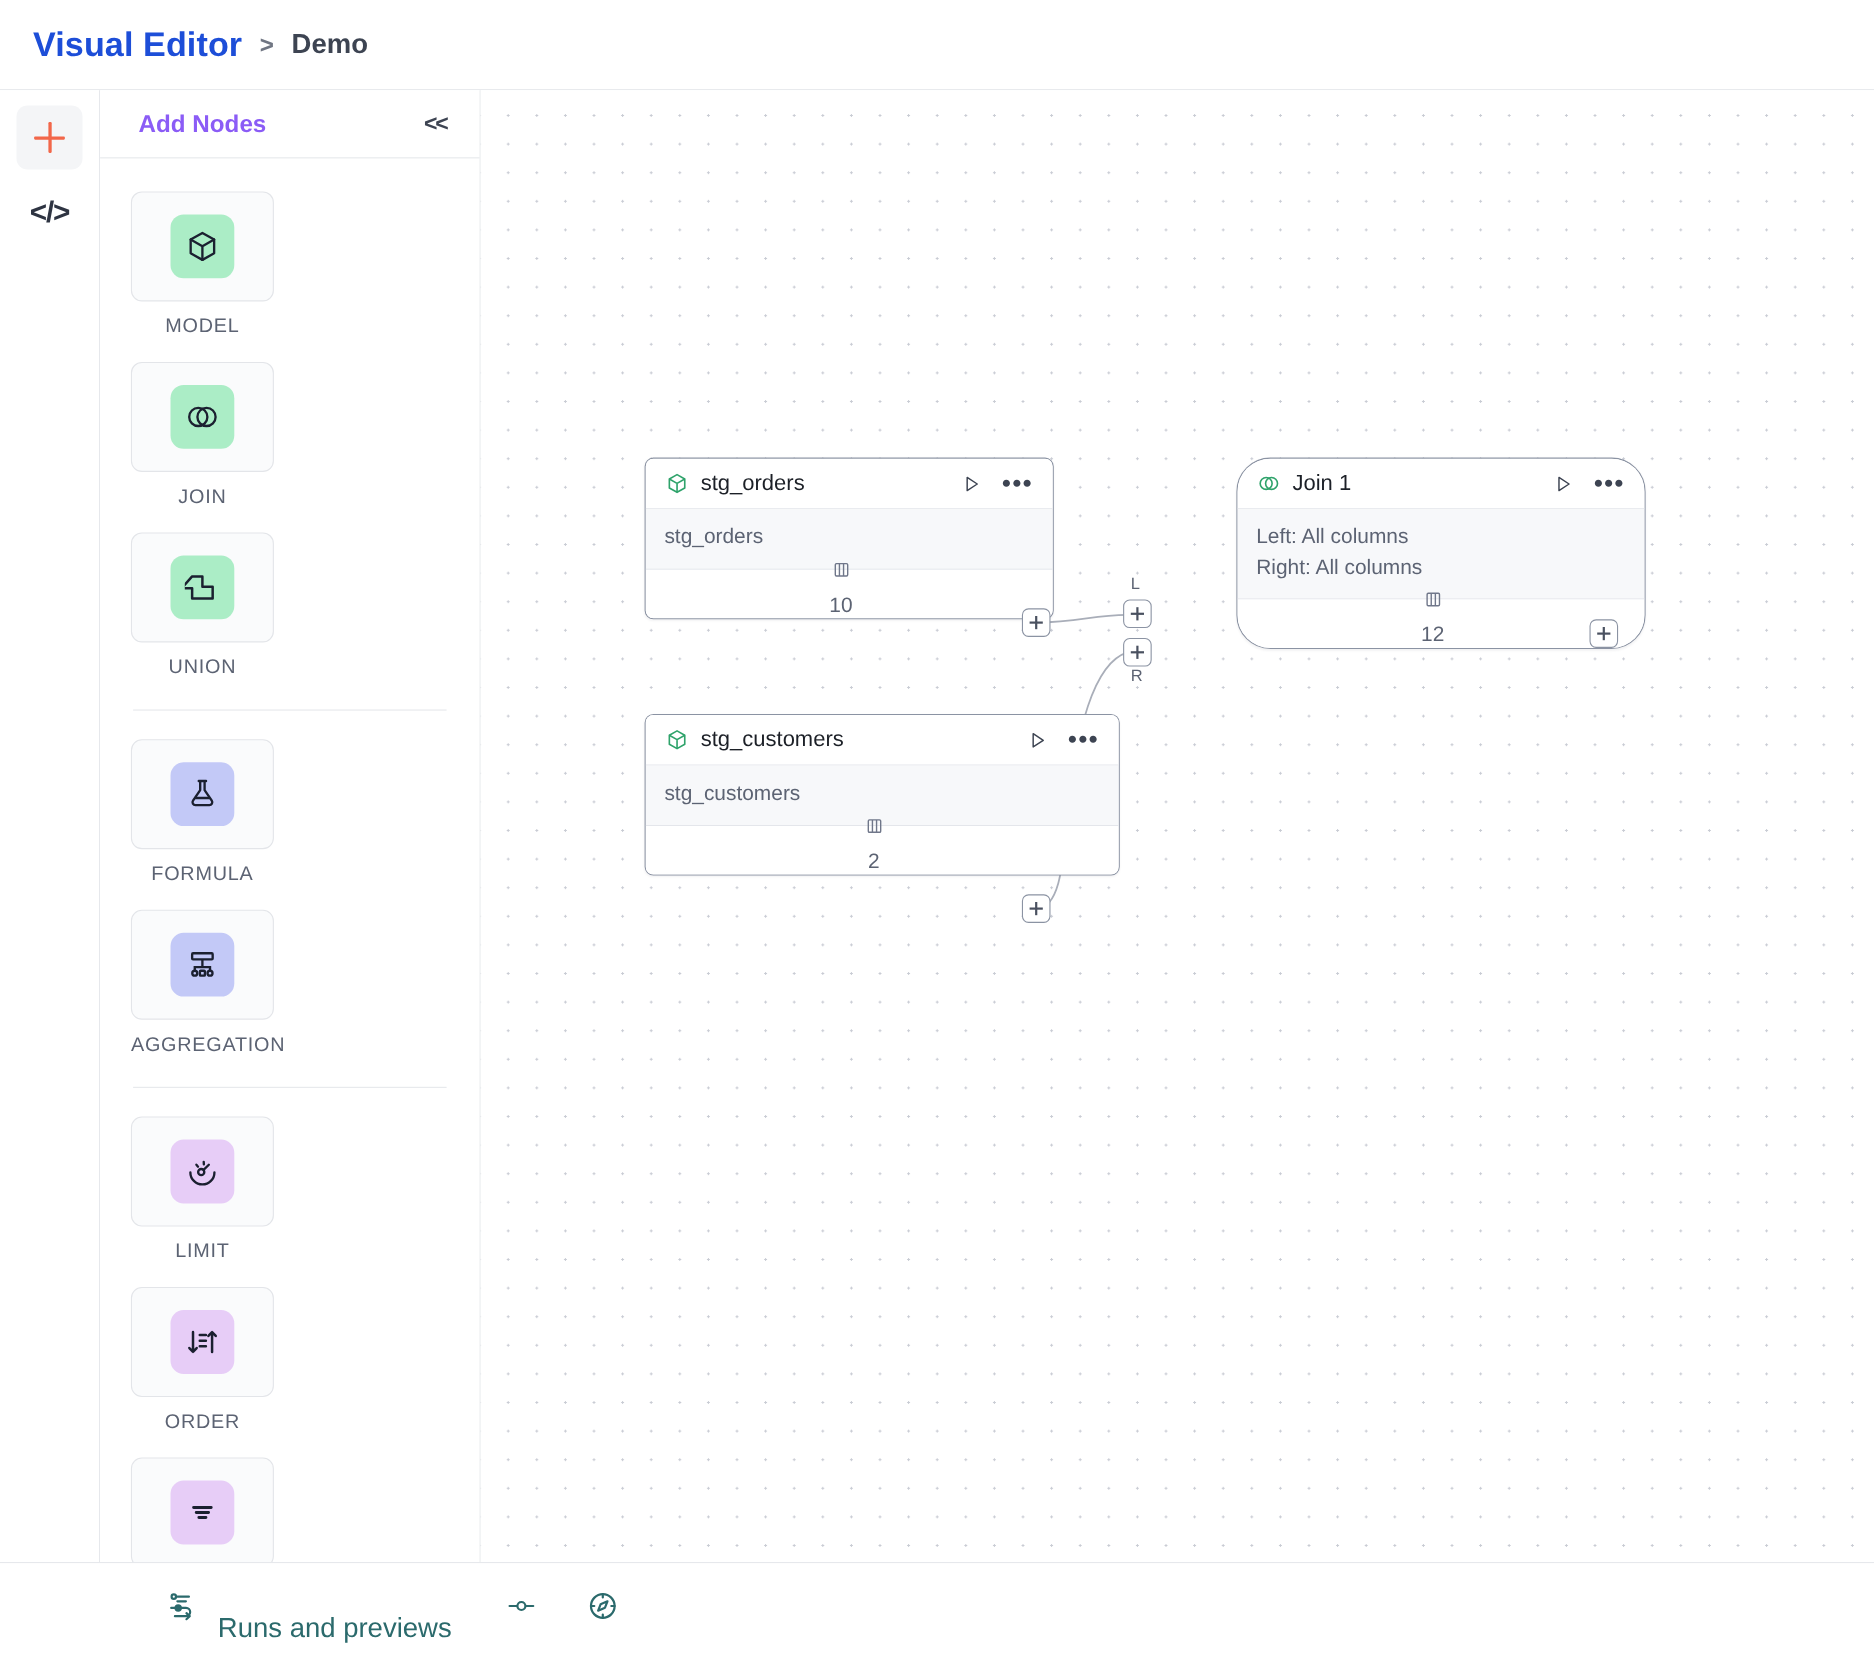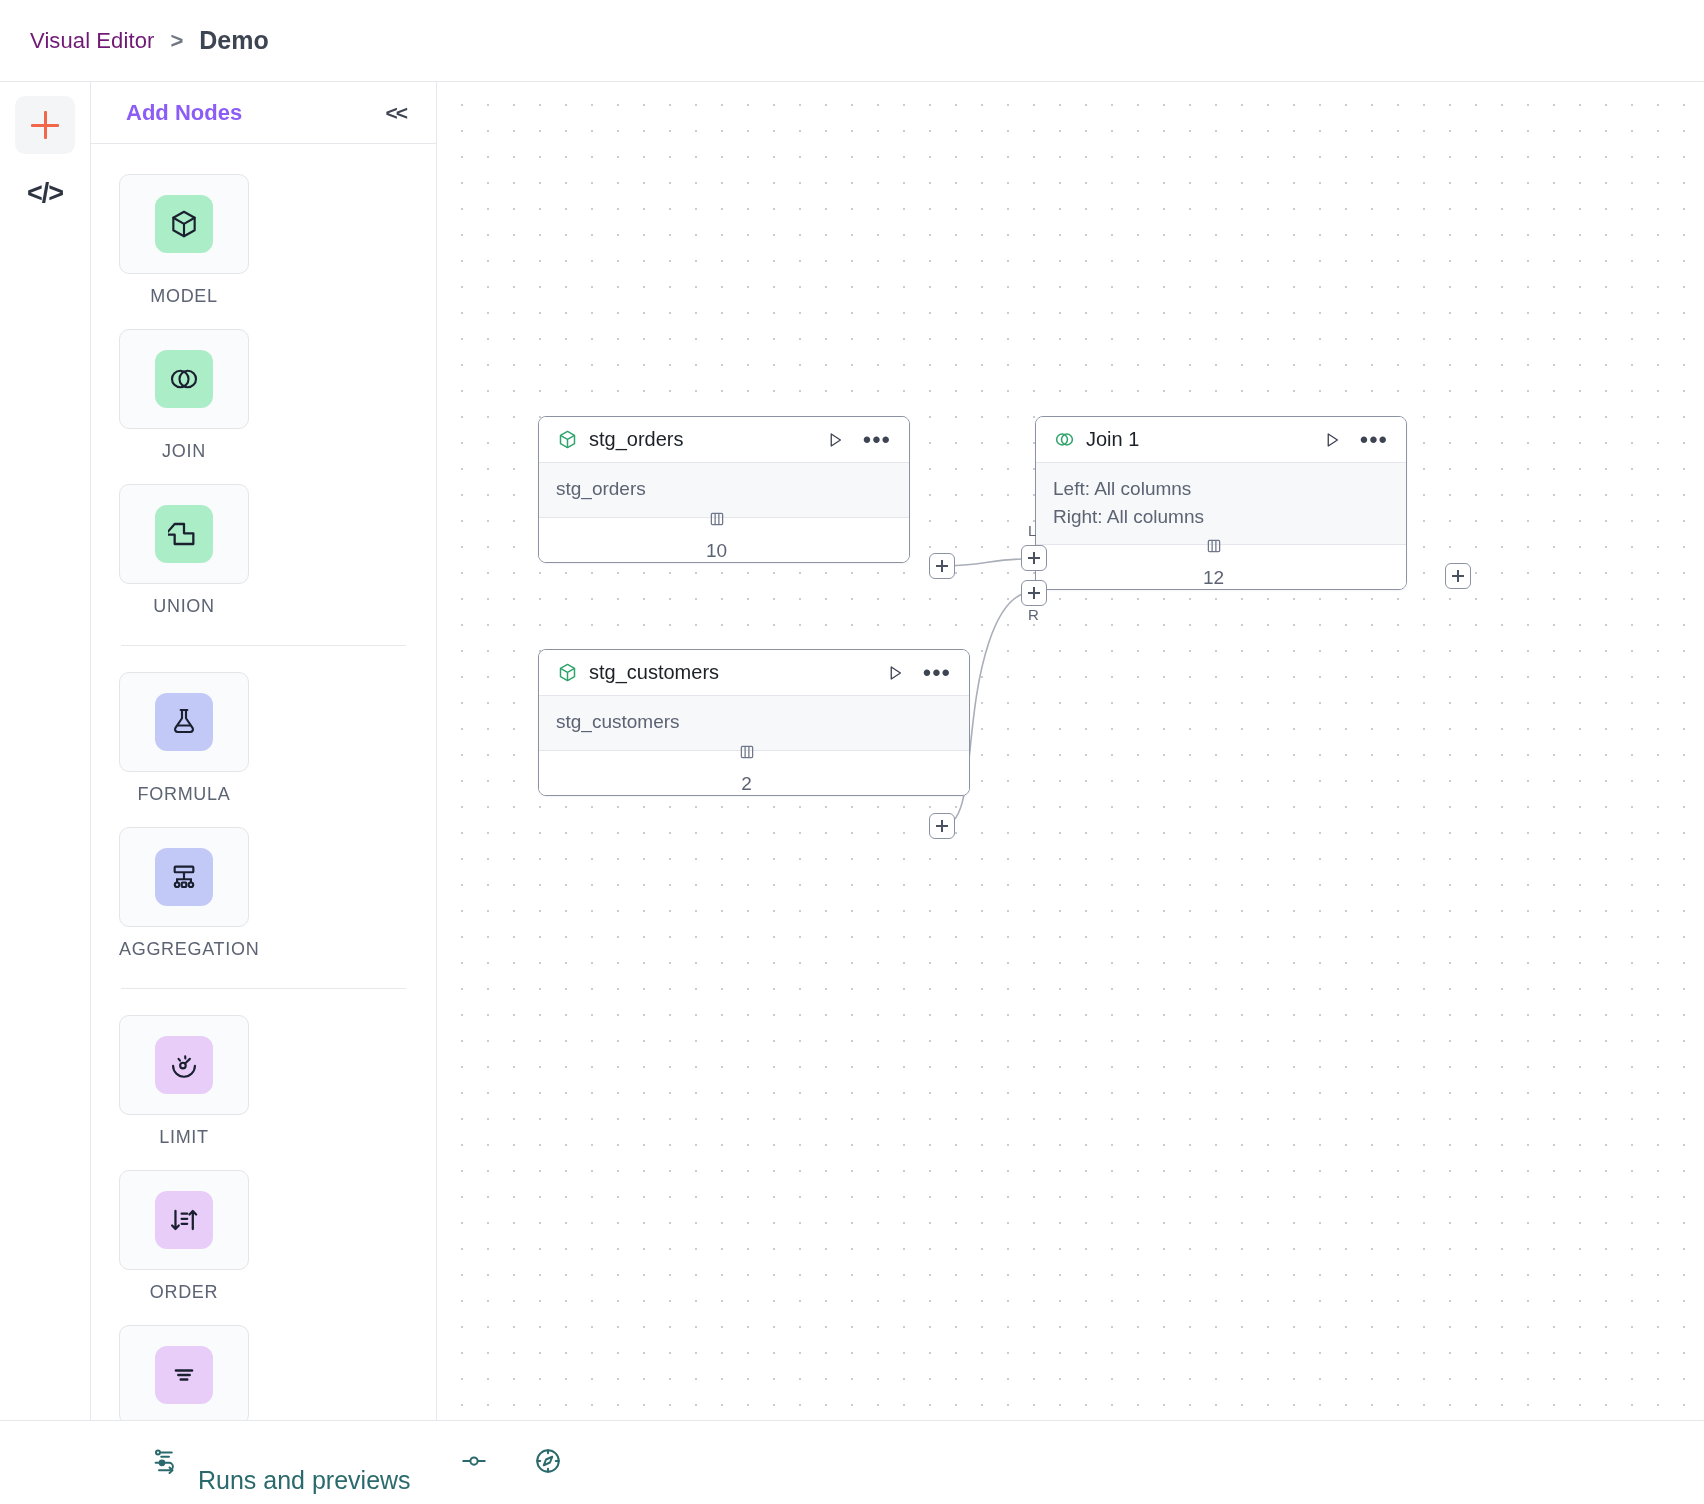--- a/index.html
+++ b/index.html
@@ -13,21 +13,21 @@
 
   
   .header {
     height: 82px; flex: 0 0 82px;
     display: flex; align-items: center;
     padding-left: 30px;
     background: #ffffff;
     border-bottom: 1px solid #e6e8ec;
   }
   .crumb-root {
-    font-size: 22px; font-weight: normal; color: #701a75; letter-spacing: .1px;
+    font-size: 31px; font-weight: bold; color: #1d4ed8; letter-spacing: .1px;
   }
   .crumb-sep { font-size: 22px; color: #707683; margin: 0 16px; font-weight: 600; }
   .crumb-leaf { font-size: 25px; font-weight: bold; color: #3d4452; }
 
   
   .body { flex: 1 1 auto; display: flex; min-height: 0; position: relative; }
 
   
   .rail {
     width: 91px; flex: 0 0 91px;
@@ -100,20 +100,21 @@
   .edges { position: absolute; inset: 0; width: 100%; height: 100%; pointer-events: none; }
 
   
   .node {
     position: absolute;
     background: #ffffff;
     border: 1px solid #8b93a3;
     border-radius: 8px;
     box-shadow: 0 1px 2px rgba(16,24,40,.05);
     overflow: hidden;
+    margin-left: 48px;
   }
   .node-head {
     height: 46px; display: flex; align-items: center;
     padding: 0 14px 0 17px; background: #ffffff;
     border-bottom: 1px solid #e4e6eb;
   }
   .node-ico { width: 22px; height: 22px; margin-right: 11px; display: flex; align-items: center; justify-content: center; }
   .node-name { font-size: 20px; color: #1c2027; flex: 1 1 auto; }
   .node-actions { display: flex; align-items: center; gap: 18px; padding-right: 4px; }
   .icon-btn { cursor: pointer; display: flex; align-items: center; justify-content: center; }
@@ -372,21 +373,21 @@
             </svg>
           </span>
           <span class="col-count">2</span>
         </div>
       </div>
 
       <div class="handle" style="left:492px; top:731px;">
         <span class="hp"></span>
       </div>
 
-      <div class="node" style="left:598px; top:334px; width:372px;">
+      <div class="node" style="left:639px; top:334px; width:372px;border-radius:31px;">
         <div class="node-head">
           <span class="node-ico">
             <svg width="21" height="21" viewBox="0 0 24 24" fill="none" stroke="#2fa36b" stroke-width="1.7">
               <circle cx="9.2" cy="12" r="6.2"></circle>
                 <circle cx="14.8" cy="12" r="6.2"></circle>
             </svg>
           </span>
           <span class="node-name">Join 1</span>
           <span class="node-actions">
             <span class="icon-btn">

